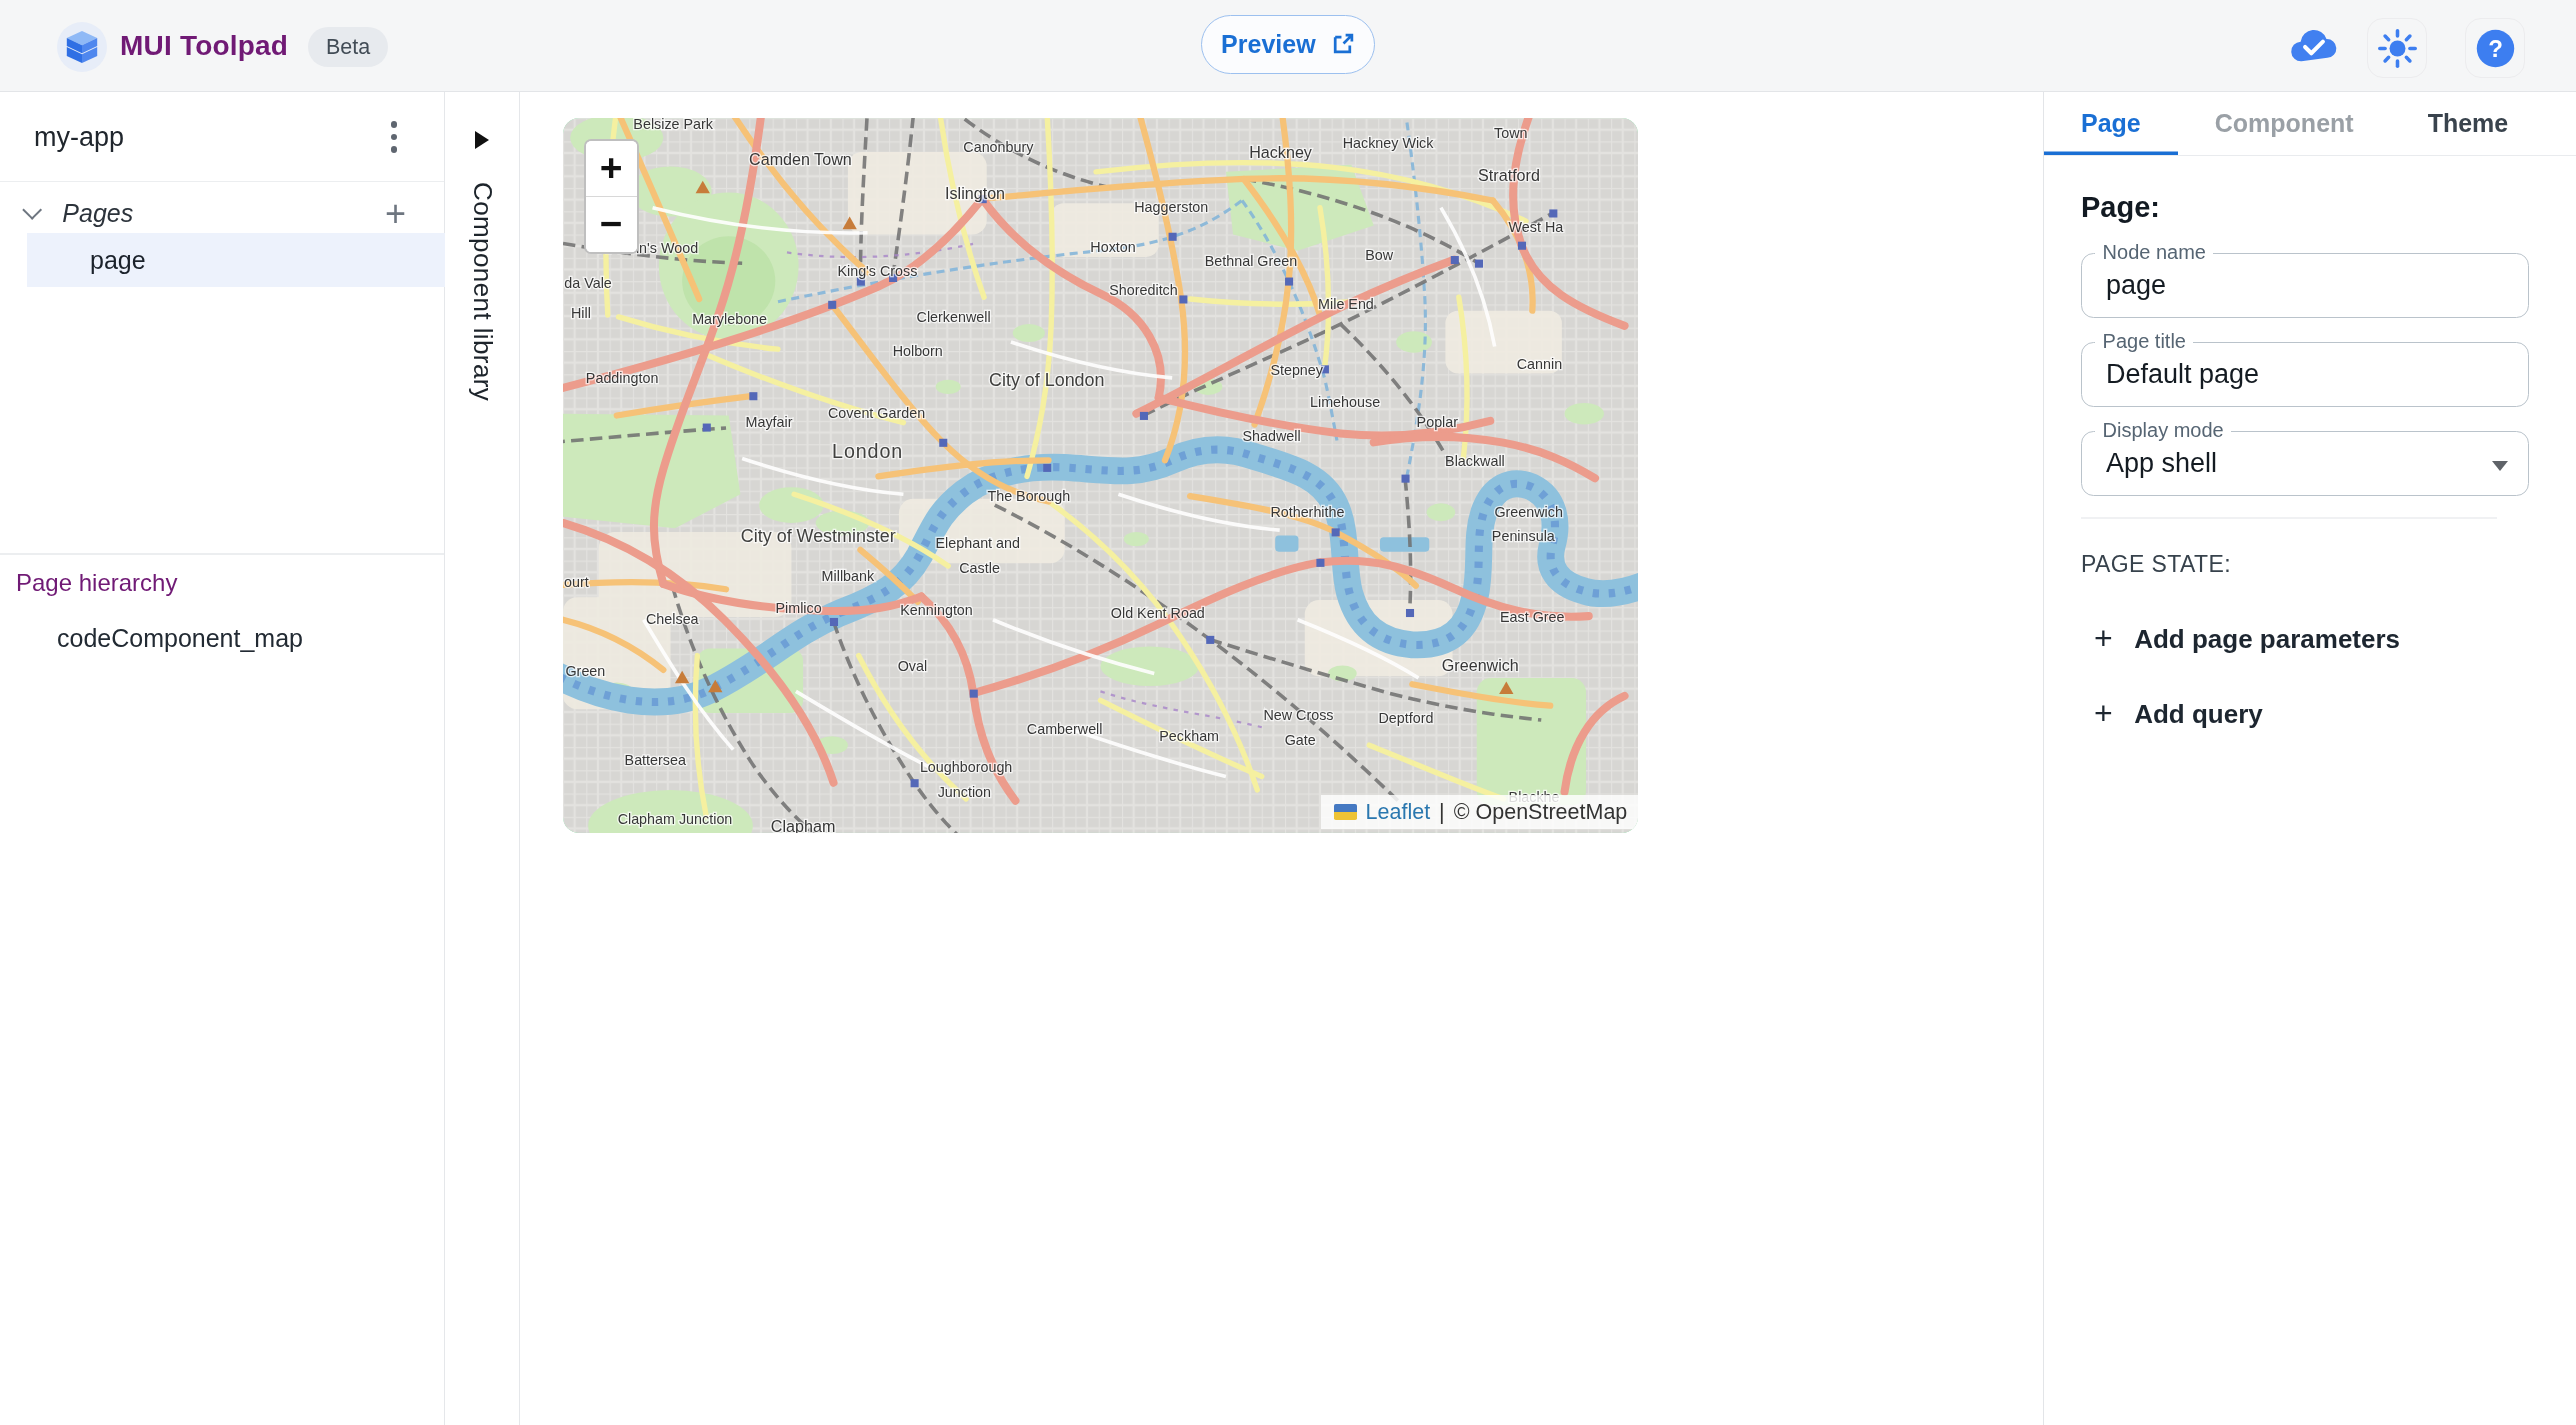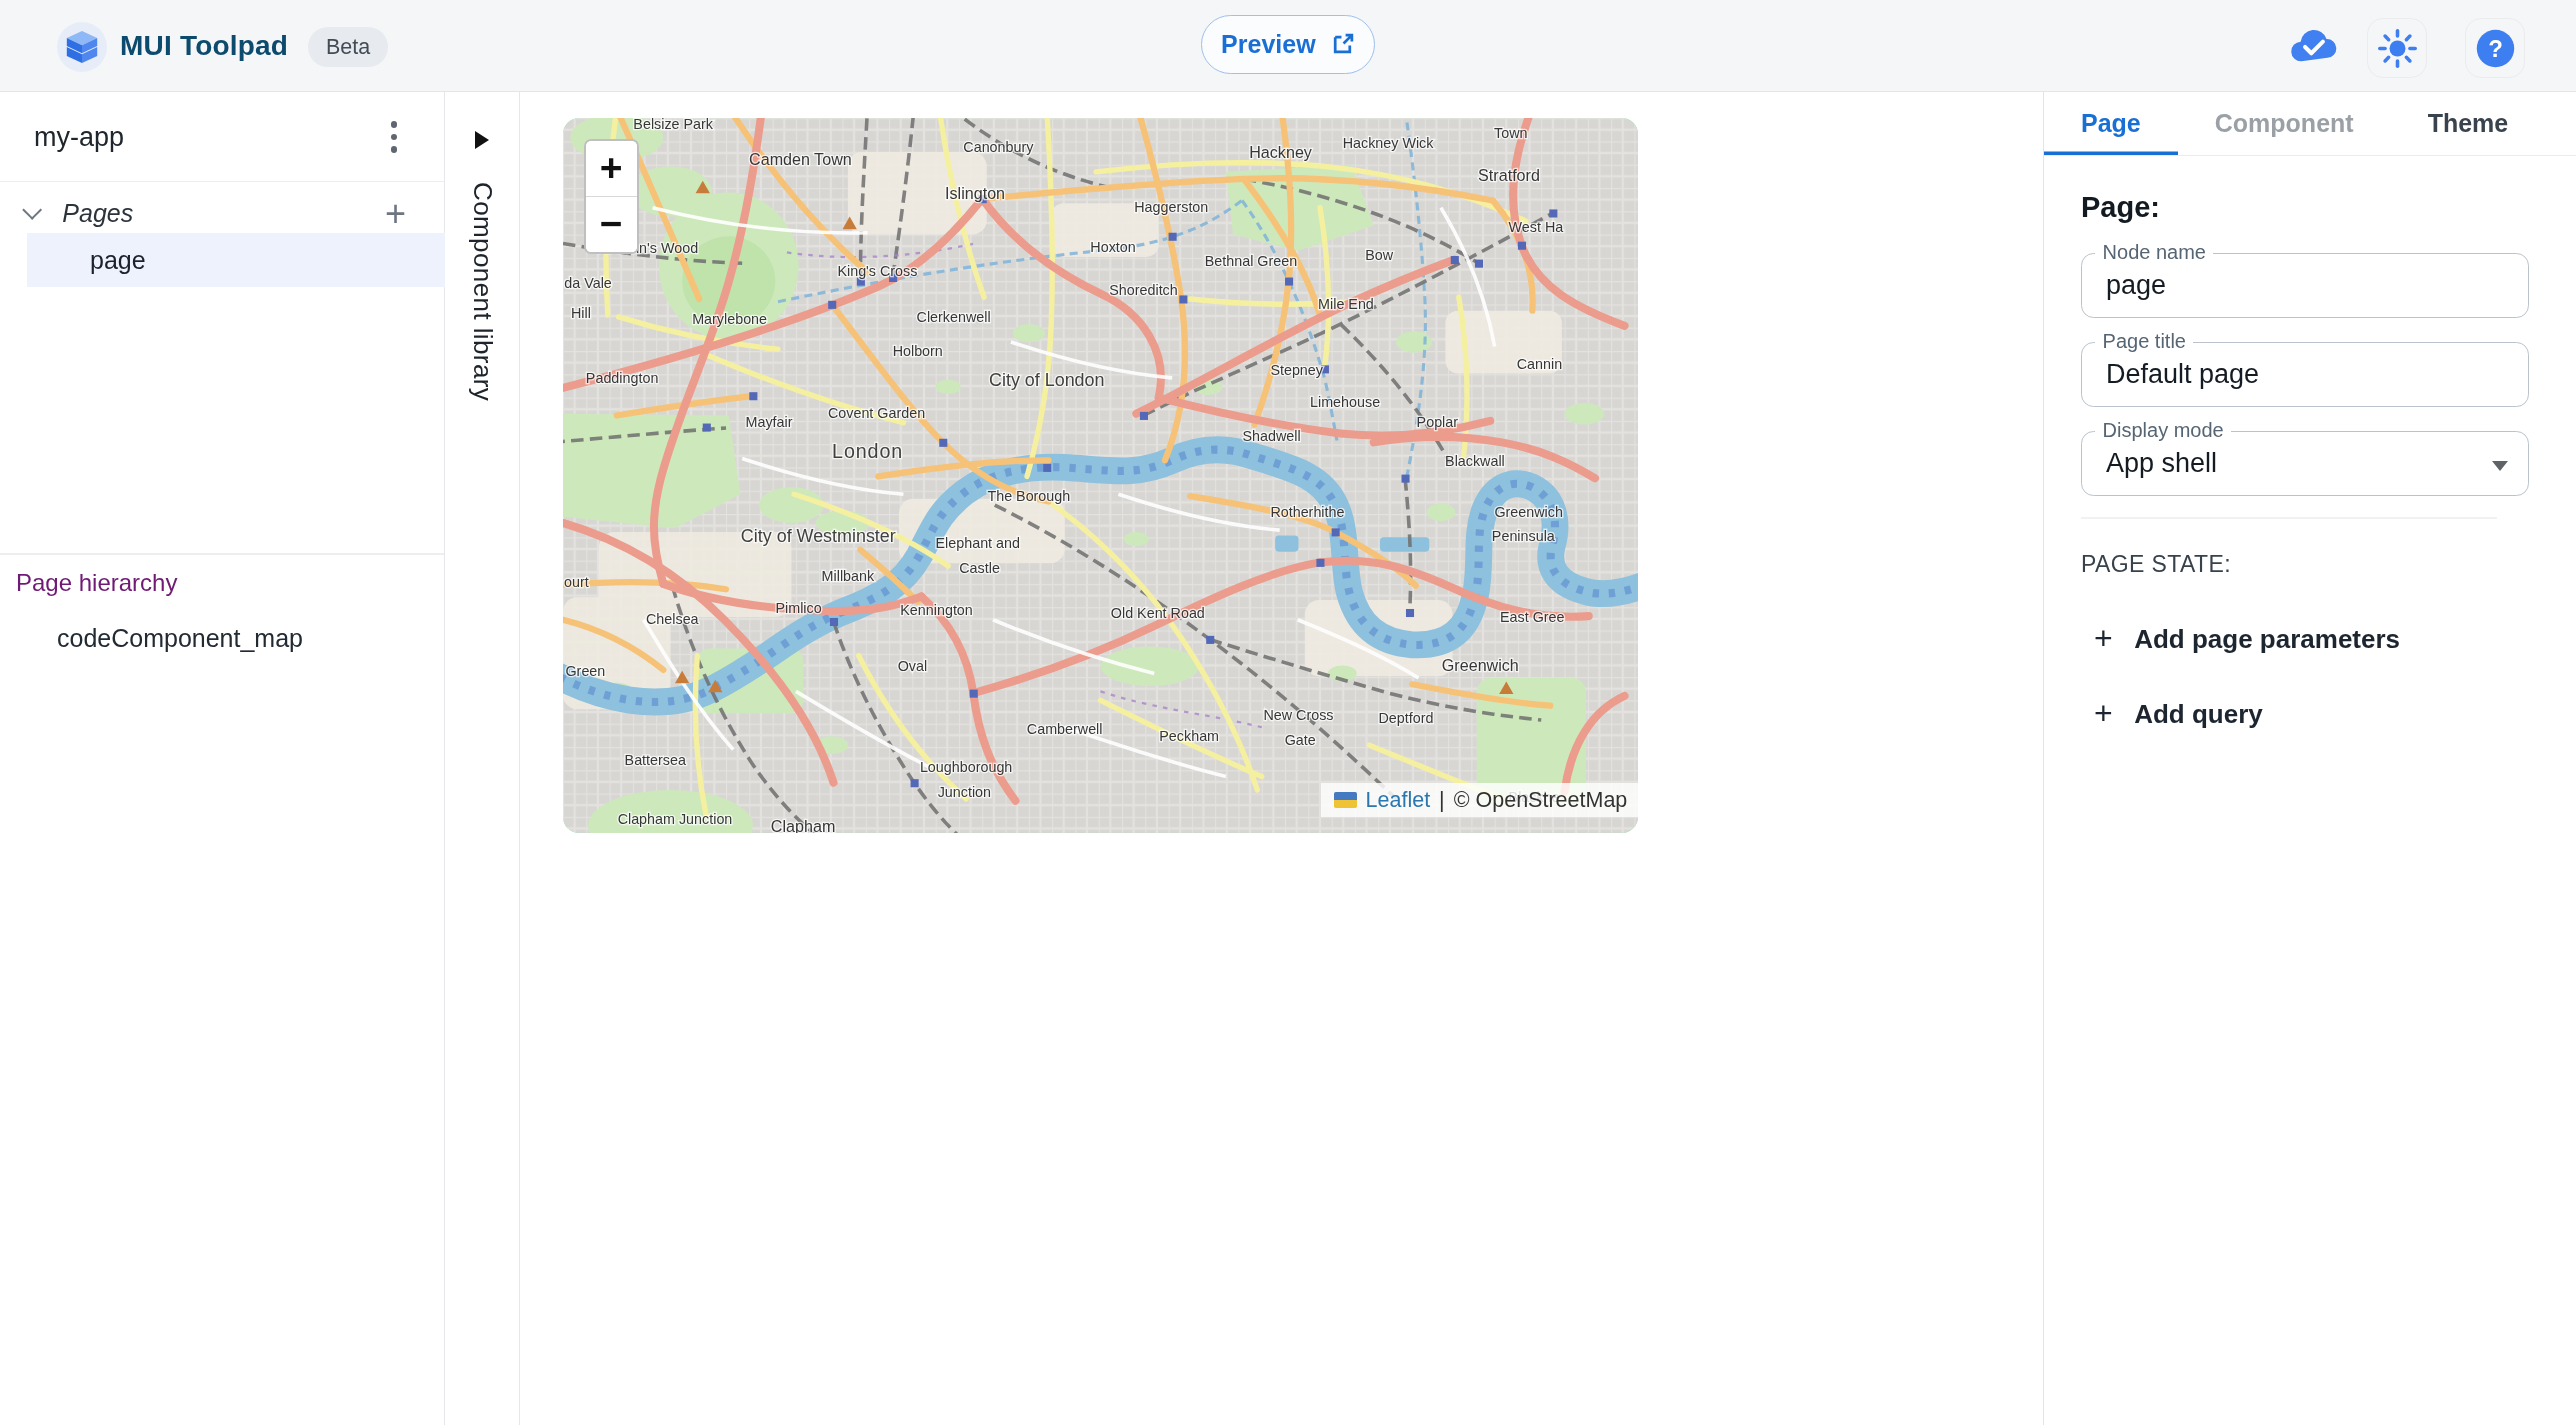--- a/index.html
+++ b/index.html
@@ -5,21 +5,21 @@
   * { margin:0; padding:0; box-sizing:border-box; }
   html,body { width:2576px; height:1426px; overflow:hidden; background:#fff;
               font-family:"Liberation Sans", sans-serif; }
 
   
   .topbar { position:absolute; left:0; top:0; width:2576px; height:92px;
             background:#f5f6f7; border-bottom:1.8px solid #e3e5e8; }
   .logo-avatar { position:absolute; left:57px; top:21.5px; width:50px; height:50px;
                  border-radius:50%; background:#e7edf8; display:flex; align-items:center; justify-content:center; }
   .app-name { position:absolute; left:120px; top:0; height:92px; display:flex; align-items:center;
-              font-size:28px; font-weight:bold; color:#0c4a6e; letter-spacing:0.2px; }
+              font-size:28px; font-weight:bold; color:#701a75; letter-spacing:0.2px; }
   .beta-chip { position:absolute; left:308px; top:27px; height:40px; padding:0 18px; border-radius:20.6px;
                background:#e7eaee; color:#424c56; font-size:21.5px; display:flex; align-items:center; }
   .preview-btn { position:absolute; left:1201px; top:15px; width:174px; height:59px; border-radius:30px;
                  border:1.8px solid #9cc0ef; background:#fbfcfe; display:flex; align-items:center; justify-content:center;
                  gap:14.3px; color:#1a6fd4; font-size:25px; font-weight:bold; cursor:pointer; }
   .iconbtn { position:absolute; top:18px; width:60px; height:60px; border:1.8px solid #ececee; border-radius:16px;
              display:flex; align-items:center; justify-content:center; background:transparent; cursor:pointer; }
   .cloud-wrap { position:absolute; left:2286px; top:20px; width:56px; height:54px; display:flex; align-items:center; justify-content:center; }
 
   
@@ -59,21 +59,21 @@
   .map-frame svg { display:block; }
   .maplabel { fill:#373737; text-anchor:middle; paint-order:stroke; stroke:#ffffff; stroke-width:3px;
               stroke-opacity:.72; font-family:"Liberation Sans", sans-serif; }
   .s16{ font-size:16px; } .s18{ font-size:18px; }
   .s20{ font-size:20px; fill:#41413f; } .s22{ font-size:22px; fill:#41413f; letter-spacing:1px; }
   .zoomctl { position:absolute; left:20.6px; top:20.6px; width:55px; height:115px; background:#fff;
              border:2.7px solid rgba(0,0,0,.25); border-radius:7.2px; overflow:hidden; }
   .zoomctl .zb { width:100%; height:50%; display:flex; align-items:center; justify-content:center;
                  font-size:39px; font-weight:bold; color:#111; cursor:pointer; background:#fff; }
   .zoomctl .zb + .zb { border-top:1.8px solid #d8d8d8; }
-  .attrib { position:absolute; right:0; bottom:16px; height:34px; background:rgba(255,255,255,.82);
+  .attrib { position:absolute; right:0; bottom:4px; height:34px; background:rgba(255,255,255,.82);
             display:flex; align-items:center; padding:0 10.7px 0 12.5px; font-size:21.5px; color:#333; gap:9px; }
   .ua-flag { width:23px; height:16px; display:flex; flex-direction:column; border-radius:1.8px; overflow:hidden; }
   .ua-flag i { flex:1; } .ua-flag i:first-child{ background:#4579c2; } .ua-flag i:last-child{ background:#eec335; }
   .leaflet-link { color:#2a77af; cursor:pointer; }
 
   
   .inspector { position:absolute; left:2043px; top:92px; width:533px; height:1334px; background:#fff;
                border-left:1.8px solid #e3e5e8; }
   .tabs { position:absolute; left:0; top:0; width:100%; height:64px; display:flex; align-items:stretch;
           border-bottom:1.8px solid #e9ebee; }

